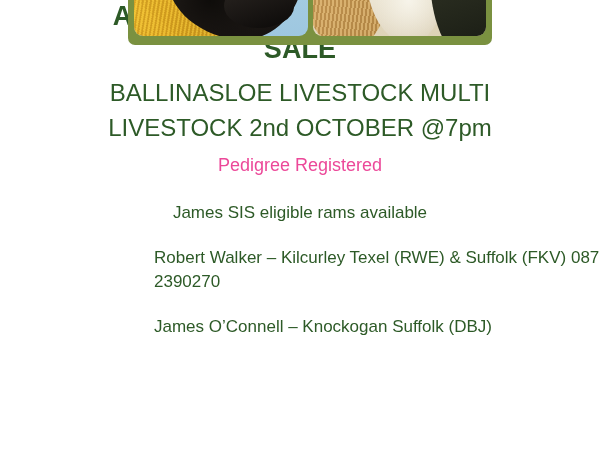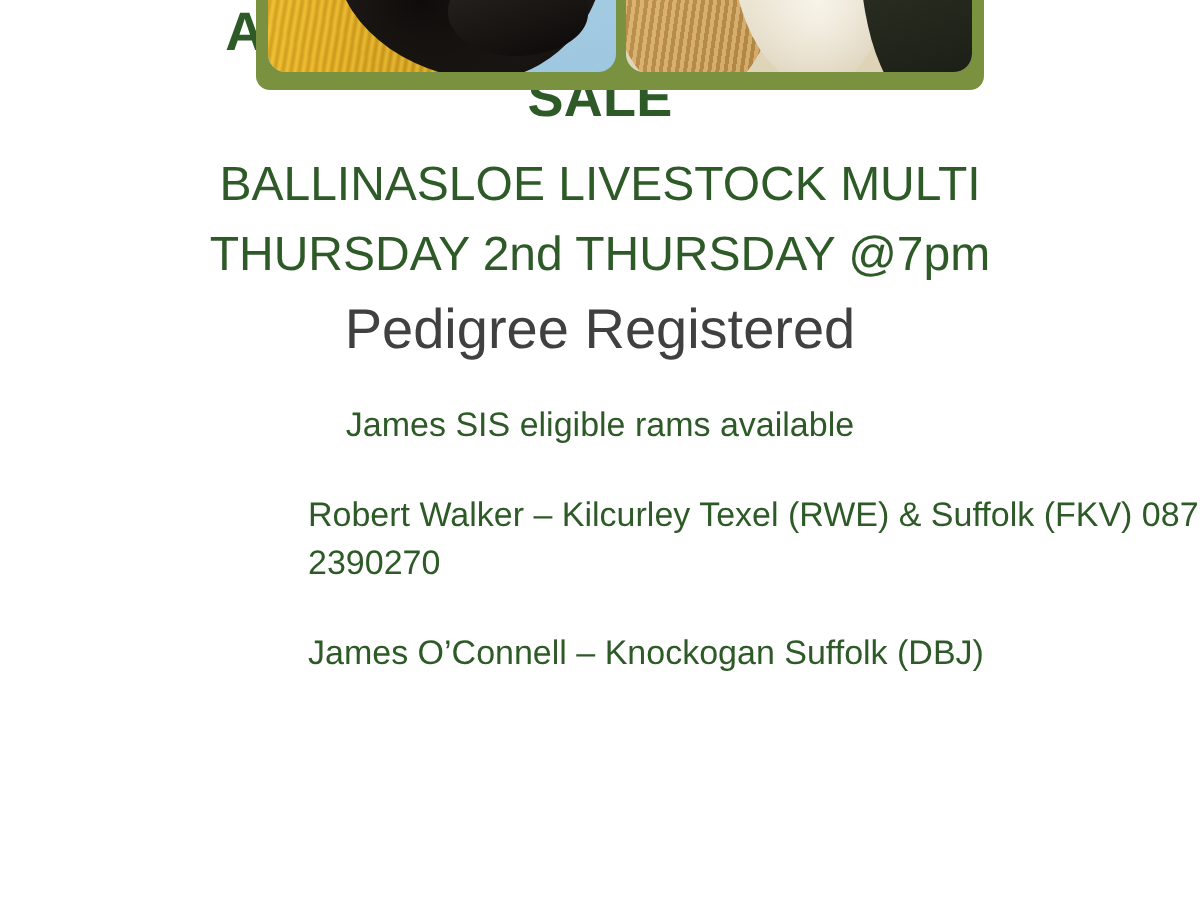--- a/index.html
+++ b/index.html
@@ -150,24 +150,24 @@
   }
 
   .datetime {
     font-size: 24px;
     line-height: 32px;
     margin: 0 auto;
     color: #2d5a27;
   }
 
   .pedigree {
-    font-size: 28px;
+    font-size: 18px;
     line-height: 34px;
     margin: 4px auto 0 auto;
-    color: #404040;
+    color: #ec4899;
   }
 
   .breeds {
     font-size: 24px;
     line-height: 34px;
     margin: 0 auto;
     color: #2d5a27;
   }
 
   .sis {
@@ -213,21 +213,21 @@
       <div class="darkside"></div>
     </div>
   </div>
 
   <div class="content">
 
     <h1 class="title">ANNUAL MULTI BREED RAM SALE</h1>
 
     <div class="subtitle">BALLINASLOE LIVESTOCK MULTI</div>
 
-    <div class="datetime">THURSDAY 2nd THURSDAY @7pm</div>
+    <div class="datetime">LIVESTOCK 2nd OCTOBER @7pm</div>
 
     <div class="pedigree">Pedigree Registered</div>
 
 
     <div class="sis">James SIS eligible rams available</div>
 
     <div class="contacts">
       <p class="contact-line">Robert Walker – Kilcurley Texel (RWE) &amp; Suffolk (FKV) 087 2390270</p>
       <p class="contact-line">James O’Connell – Knockogan Suffolk (DBJ)</p>
     </div>

